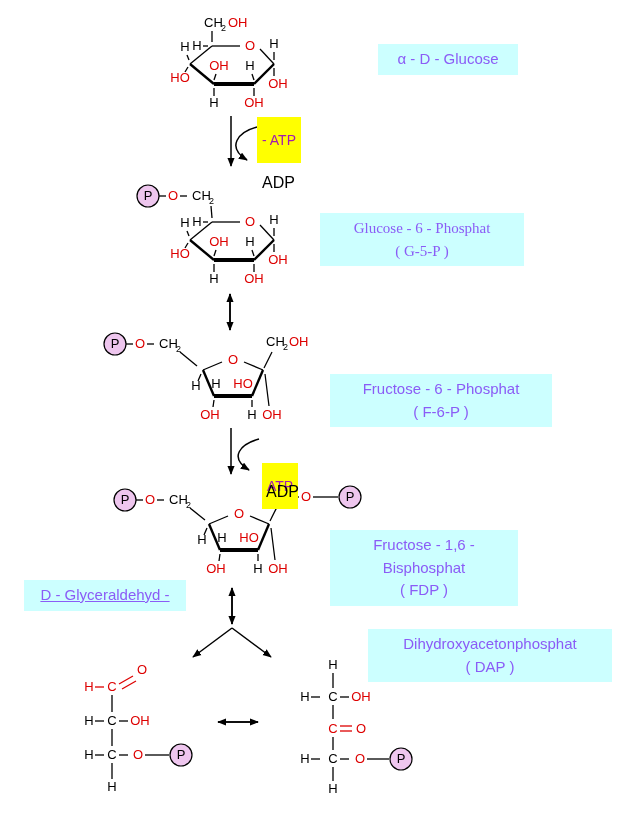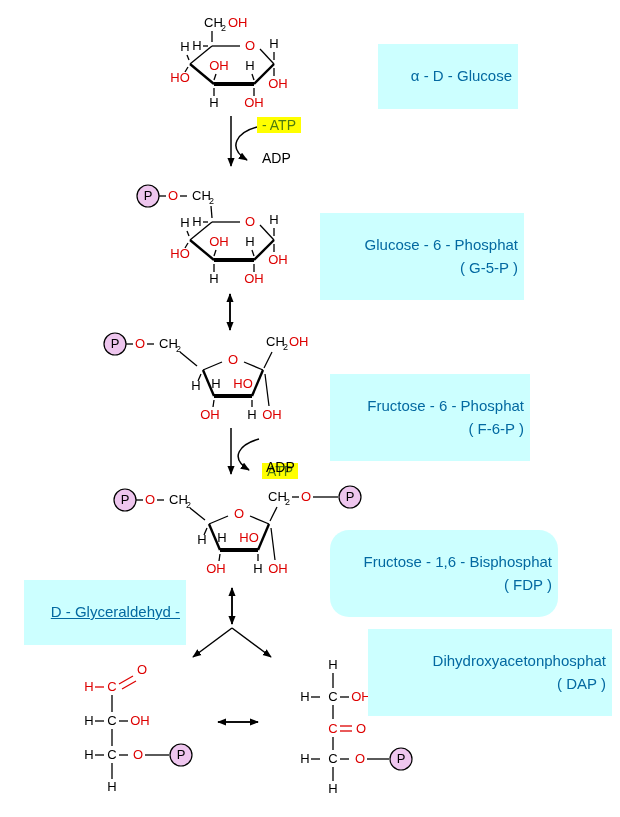--- a/index.html
+++ b/index.html
@@ -1,23 +1,23 @@
 <!DOCTYPE html>
 <html style="--background: #ffffff; --label_bg: #ccffff; --atp_bg: #ffff00; --phosphate_bg: #eec6ee; --red: #dd0000;"><head>
 <meta charset="utf-8">
 <style>
   * { margin:0; padding:0; box-sizing:border-box; }
   body { font-family:"Liberation Sans", sans-serif; background:#fff; }
   .canvas { position:relative; width:620px; height:817px; background:var(--background,#fff); overflow:hidden; }
   .layer { position:absolute; left:0; top:0; }
-  .label-box { position:absolute; background:var(--label_bg,#ccffff); color:#0369a1;
-               font-size:15px; text-align:right; padding:21px 6px; line-height:1.5; }
-  .atp-box { position:absolute; background:var(--atp_bg,#ffff00); color:#4d7c0f;
-             font-size:14px; padding:0 5px; }
-  .adp-label { position:absolute; color:#000; font-size:14px; }
+  .label-box { position:absolute; background:var(--label_bg,#ccffff); color:#8b5cf6;
+               font-size:15px; text-align:center; padding:4px 6px; line-height:1.5; }
+  .atp-box { position:absolute; background:var(--atp_bg,#ffff00); color:#a21caf;
+             font-size:14px; padding:15px 5px; }
+  .adp-label { position:absolute; color:#000; font-size:16px;margin-top:24px; }
   svg text { font-family:"Liberation Sans", sans-serif; font-size:13px; text-anchor:middle; fill:#000; }
   svg text.st { text-anchor:start; }
   svg text.sub { font-size:9px; }
   svg text.red { fill:var(--red,#dd0000); }
   .bond { stroke:#000; stroke-width:1.3; fill:none; }
   .b2 { stroke-width:2.4; }
   .b3 { stroke-width:3.8; }
   .rb { stroke:var(--red,#dd0000); stroke-width:1.3; fill:none; }
   .arrow { stroke:#000; stroke-width:1.5; fill:none; }
   .pcircle { fill:var(--phosphate_bg,#eec6ee); stroke:#000; stroke-width:1.2; }
@@ -233,31 +233,31 @@
       <line class="arrow" x1="232" y1="628" x2="271" y2="657" marker-end="url(#ah)"></line>
       <line class="arrow" x1="218" y1="722" x2="258" y2="722" marker-end="url(#ah)"></line>
       <line class="arrow" x1="258" y1="722" x2="218" y2="722" marker-end="url(#ah)"></line>
     </g>
   </svg>
 
   <div class="label-box" style="left:378px; top:44px; width:140px;">
     <div>α - D - Glucose</div>
   </div>
 
-  <div class="label-box" style="left:320px; top:213px; width:204px;">
+  <div class="label-box" style="left:320px; top:213px; width:204px;font-family:Liberation Serif, serif;">
     <div>Glucose - 6 - Phosphat</div>
     <div>( G-5-P )</div>
   </div>
 
-  <div class="label-box" style="left:330px; top:374px; width:200px;">
+  <div class="label-box" style="left:330px; top:374px; width:222px;">
     <div>Fructose - 6 - Phosphat</div>
     <div>( F-6-P )</div>
   </div>
 
-  <div class="label-box" style="left:330px; top:530px; width:228px;border-radius:19px;">
+  <div class="label-box" style="left:330px; top:530px; width:188px;">
     <div>Fructose - 1,6 - Bisphosphat</div>
     <div>( FDP )</div>
   </div>
 
   <div class="label-box" style="left:24px; top:580px; width:162px;text-decoration:underline;">
     <div>D - Glyceraldehyd -</div>
   </div>
 
   <div class="label-box" style="left:368px; top:629px; width:244px;">
     <div>Dihydroxyacetonphosphat</div>

